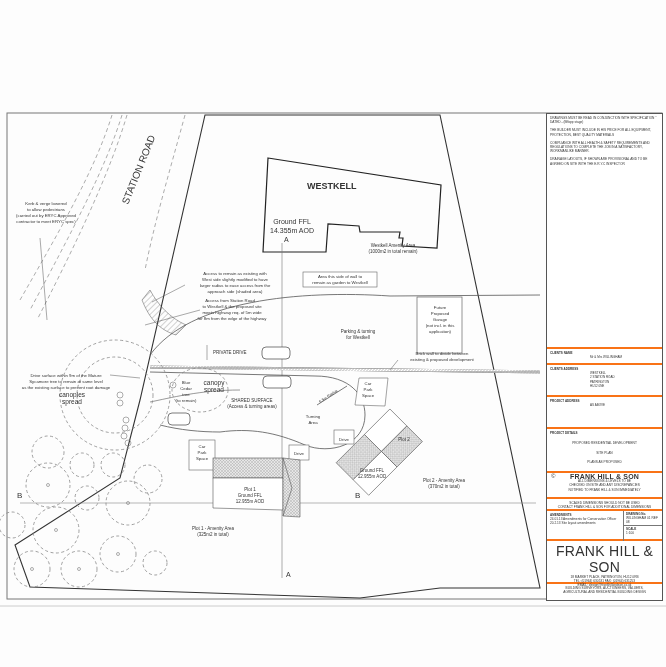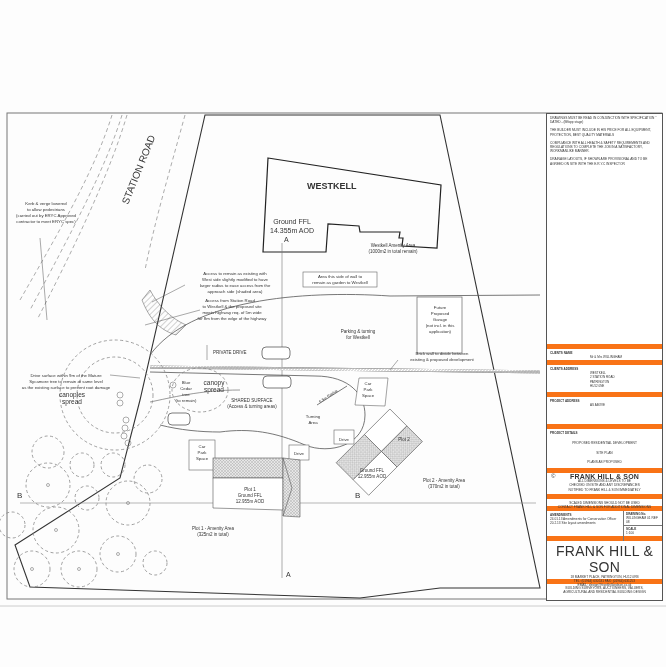--- a/index.html
+++ b/index.html
@@ -1,21 +1,21 @@
 <!DOCTYPE html>
 <html><head>
 <meta charset="utf-8">
 <style>
   html, body { margin:0; padding:0; background:#ffffff; }
   body { width:666px; height:667px; position:relative; overflow:hidden; font-family:"Liberation Sans", sans-serif; color:#222; }
   .sheet { position:absolute; left:0; top:0; width:666px; height:667px; background:#fdfdfd; }
   svg { position:absolute; left:0; top:0; }
   .t { font-family:"Liberation Sans", sans-serif; fill:#333; }
   .tb { position:absolute; left:546px; top:113px; width:115px; height:486px; border:1px solid #555; background:#fff; font-size:3.2px; line-height:4.2px; color:#333; }
-  .tb .sec { border-bottom:5px solid #f97316; box-sizing:border-box; padding:2px 3px; position:absolute; left:0; width:115px; }
+  .tb .sec { border-bottom:2px solid #f97316; box-sizing:border-box; padding:2px 3px; position:absolute; left:0; width:115px; }
   .tb .lbl { font-weight:bold; font-size:3px; }
   .tb .val { margin-left:40px; font-size:3px; }
   .tb .ctr { text-align:center; font-size:3.2px; }
   .brand-sm { font-size:7px; font-weight:bold; text-align:center; letter-spacing:0.2px; }
   .brand-lg { font-size:14px; text-align:center; letter-spacing:0.3px; line-height:16px; }
 </style>
 </head>
 <body>
 
 <div class="sheet">

